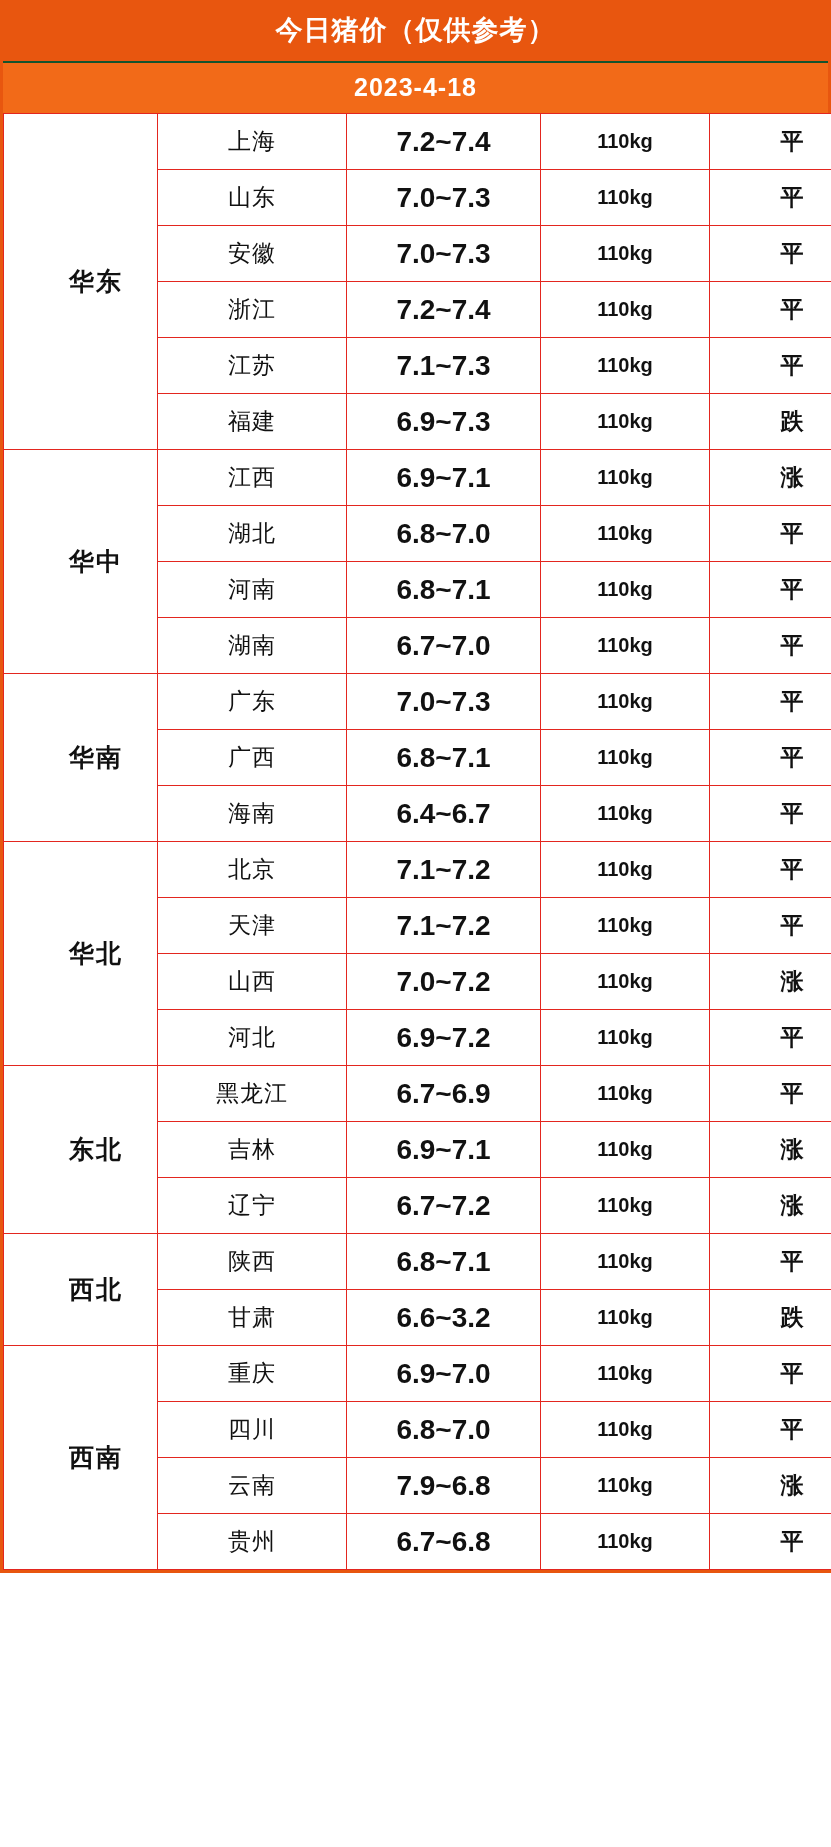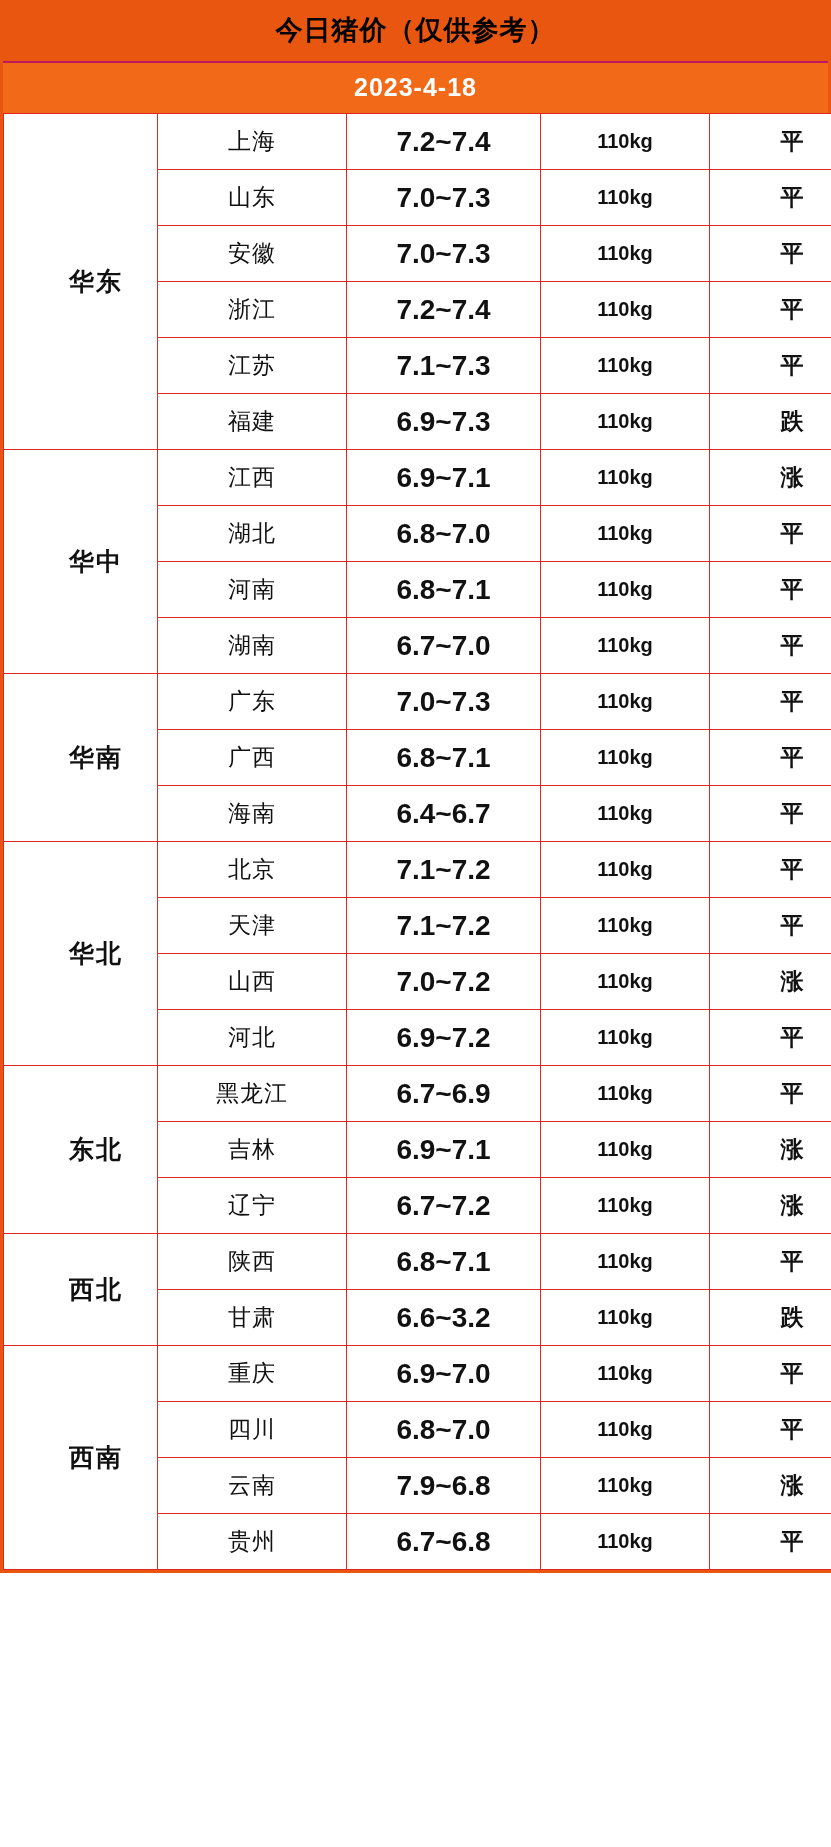--- a/index.html
+++ b/index.html
@@ -13,36 +13,36 @@
   #sheet {
     width: 831px;
     box-sizing: border-box;
     border: 3px solid #e8560f;
     border-top: none;
     border-bottom: none;
     background: #ffffff;
   }
   .title-bar {
     background: #e8560f;
-    color: #000000;
+    color: #ffffff;
     font-size: 27px;
     font-weight: bold;
     text-align: center;
     padding: 12px 0 13px 0;
     letter-spacing: 1px;
   }
   .date-bar {
     background: #f26a18;
     color: #ffffff;
     font-size: 25px;
     font-weight: bold;
     text-align: center;
     padding: 10px 0 11px 0;
     letter-spacing: 1px;
-    border-top: 2px solid #be185d;
+    border-top: 2px solid #14532d;
   }
   table.price {
     width: 100%;
     border-collapse: collapse;
     table-layout: fixed;
   }
   table.price td {
     border: 1.5px solid #e3261f;
     text-align: center;
     vertical-align: middle;

